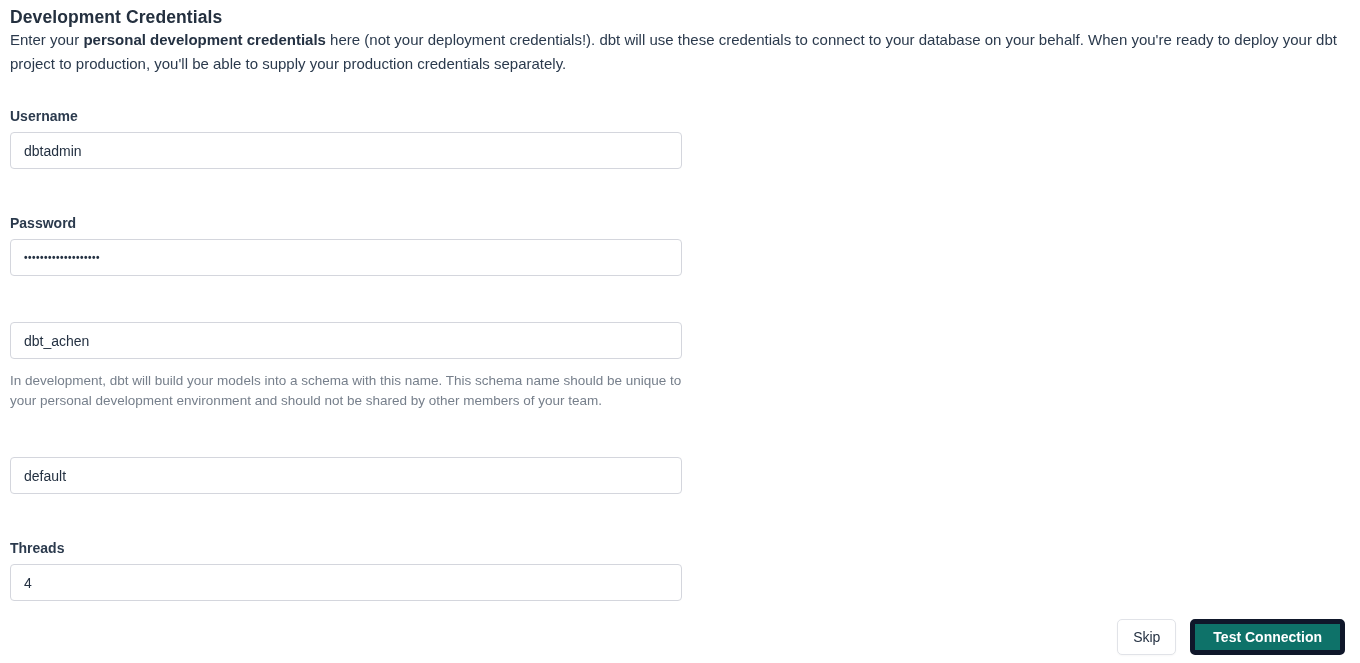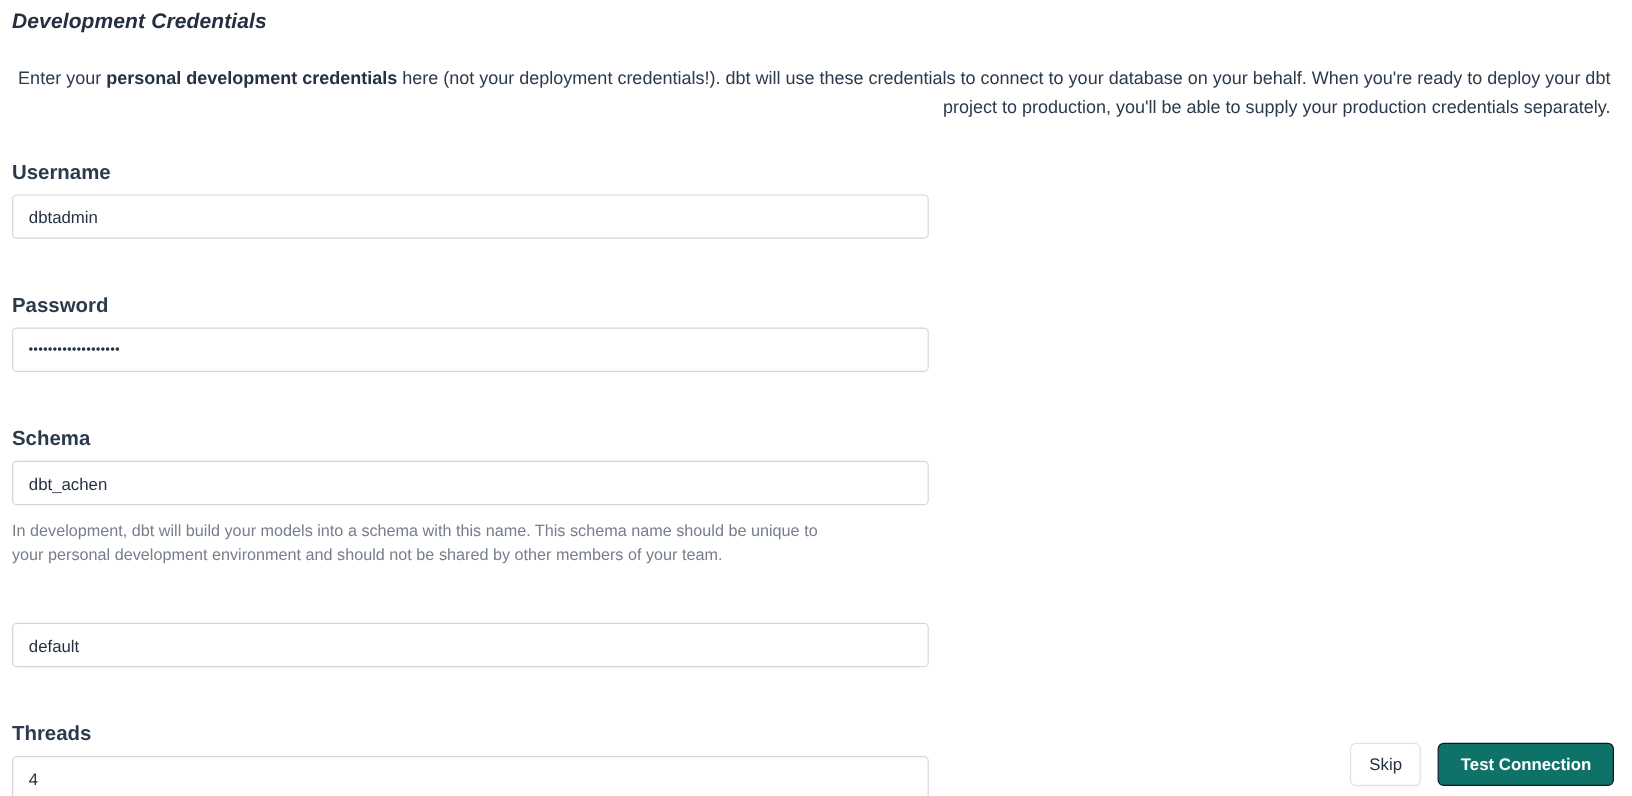--- a/index.html
+++ b/index.html
@@ -15,43 +15,40 @@
     position: relative;
     width: 1360px;
     height: 663px;
     padding: 7px 15px 0 10px;
   }
   .page-title {
     font-size: 17.5px;
     font-weight: 700;
     color: #24303f;
     letter-spacing: 0.1px;
-    font-style: italic;
   }
   .description {
-    margin-top: 26px;
     font-size: 15px;
     line-height: 24px;
     color: #2b3a4d;
     max-width: 1332px;
-    text-align: right;
   }
   .description b { font-weight: 700; color: #243142; }
   .field-group { margin-top: 46px; }
   .field-group.first { margin-top: 32px; }
   .field-label {
     display: block;
-    font-size: 17px;
+    font-size: 14px;
     font-weight: 700;
     color: #2b3a4d;
     margin-bottom: 8px;
   }
   .text-input {
     display: block;
-    width: 764px;
+    width: 672px;
     height: 37px;
     border: 1px solid #d4d6dd;
     border-radius: 4px;
     padding: 0 13px;
     font-family: "Liberation Sans", "DejaVu Sans", sans-serif;
     font-size: 14px;
     color: #243142;
     background: #ffffff;
     outline: none;
   }
@@ -86,21 +83,21 @@
   .btn-secondary {
     background: #ffffff;
     border: 1px solid #e1e3e8;
     color: #243142;
     padding: 0 15px;
     font-weight: 400;
     box-shadow: 0 1px 2px rgba(0,0,0,0.03);
   }
   .btn-primary {
     background: #0e7269;
-    border: 1px solid #0f172a;
+    border: 5px solid #0f172a;
     color: #ffffff;
     padding: 0 18px;
     font-weight: 700;
   }
 </style>
 </head>
 <body>
 
 <div class="page">
 
@@ -112,21 +109,20 @@
     <label class="field-label">Username</label>
     <input class="text-input" type="text" value="dbtadmin" style="">
   </div>
 
   <div class="field-group">
     <label class="field-label">Password</label>
     <input class="text-input password-input" type="text" value="•••••••••••••••••••" style="">
   </div>
 
   <div class="field-group">
-    <label class="field-label">Schema</label>
     <input class="text-input" type="text" value="dbt_achen" style="">
     <p class="helper-text">In development, dbt will build your models into a schema with this name. This schema name should be unique to your personal development environment and should not be shared by other members of your team.</p>
   </div>
 
   <div class="field-group">
     <input class="text-input" type="text" value="default" style="">
   </div>
 
   <div class="field-group">
     <label class="field-label">Threads</label>

